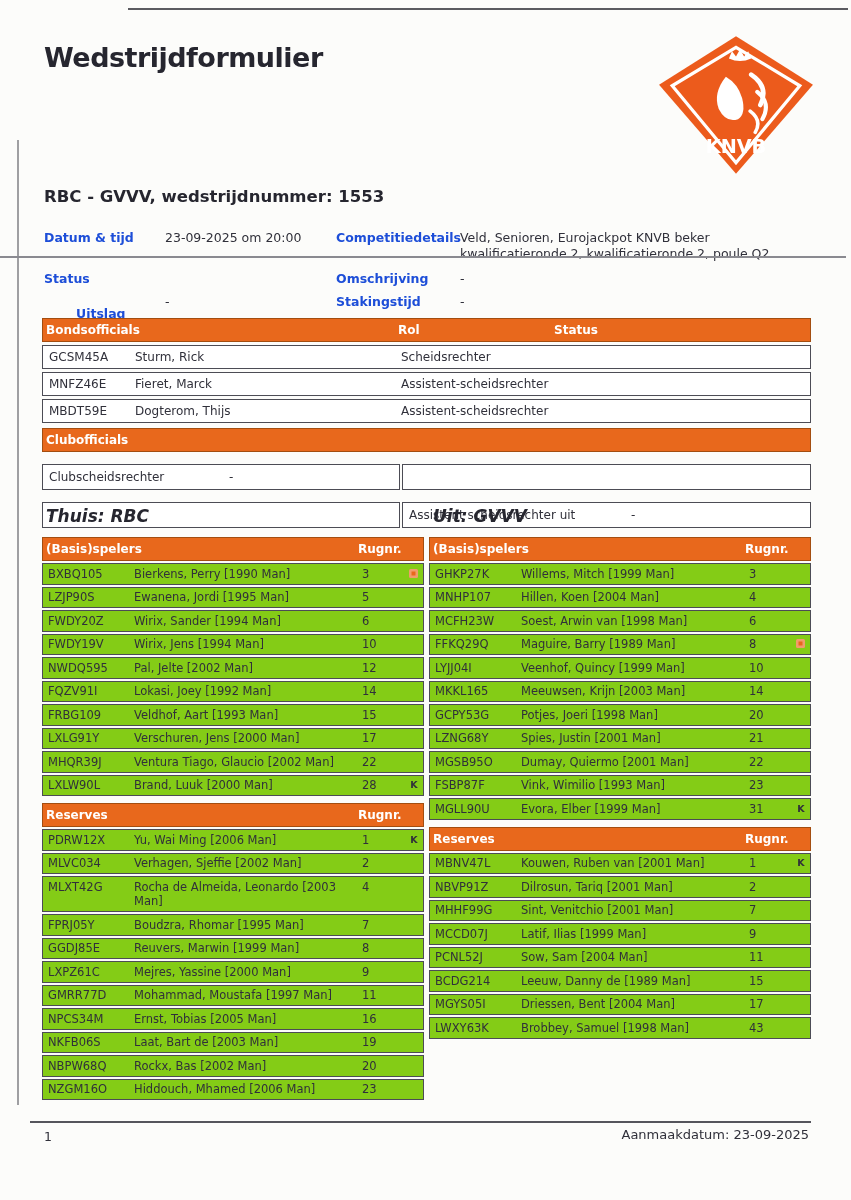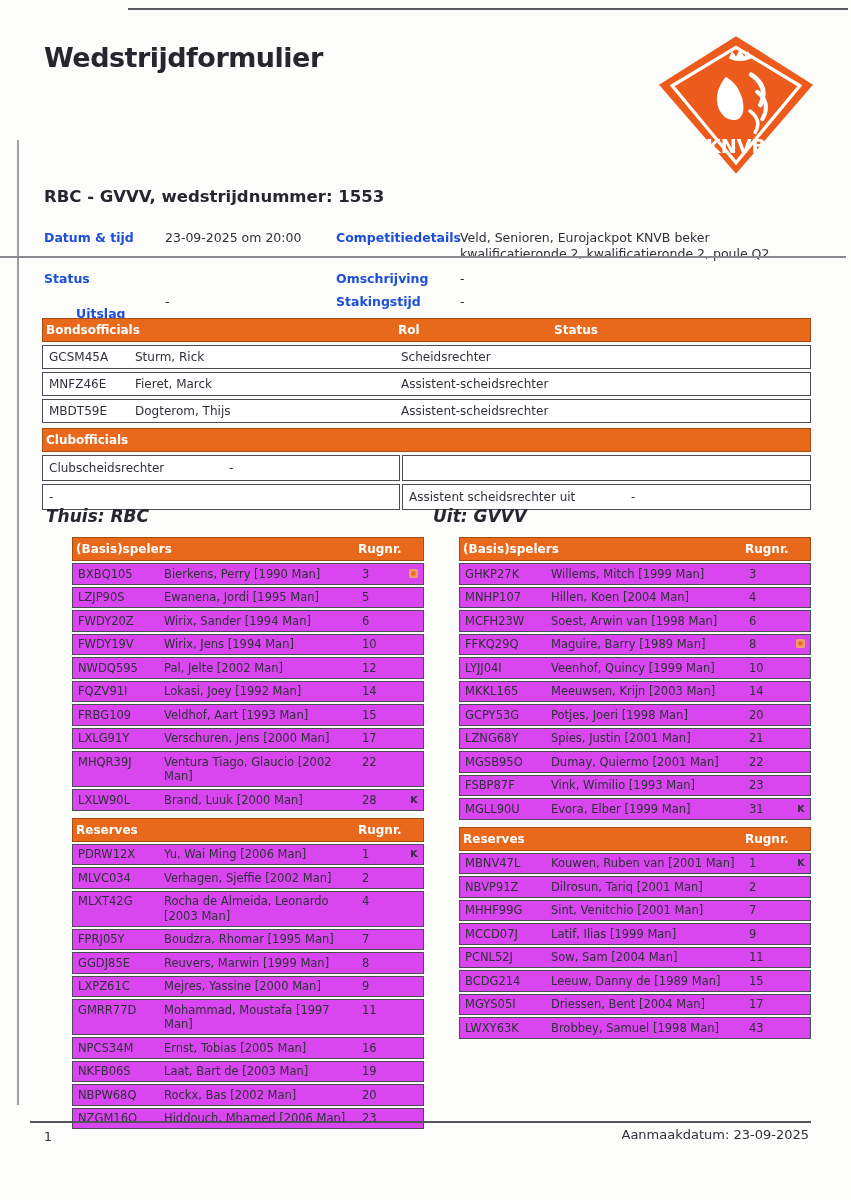--- a/index.html
+++ b/index.html
@@ -45,34 +45,34 @@
   .brow{display:flex;border:1px solid #4c4c55;background:#fff;margin-top:3px;padding:3.5px 6px;font-size:12px;min-height:15px;}
   .bcode{width:86px;}
   .bname{width:266px;}
   .brol{width:156px;}
   .bstatus{flex:1;}
   .bh-title{width:352px;}
   .bh-rol{width:156px;}
   .bh-status{flex:1;}
   
   .club{left:42px;right:40px;top:428px;}
-  .crow{display:flex;margin-top:3px;}
+  .crow{display:flex;margin-top:12px;}
   .ccell{border:1px solid #4c4c55;background:#fff;padding:4.5px 6px;font-size:12px;display:flex;min-height:15px;}
   .ccell.left{width:344px;}
   .ccell.right{flex:1;margin-left:2px;}
   .clabel-l{width:180px;}
   .clabel-r{width:222px;}
   
   .cols{left:42px;right:40px;top:506px;display:flex;gap:5px;align-items:flex-start;}
   .col{flex:1;min-width:0;}
   .team-h{font-size:17px;font-weight:800;font-style:italic;color:#26262f;margin:0 0 11px 4px;}
-  .ptable{margin-bottom:7px;margin-left:30px;}
+  .ptable{margin-bottom:7px;}
   .ph-title{flex:1;}
   .ph-rugnr{width:62px;}
-  .prow{display:flex;border:1px solid #4c4c55;background:#d946ef;margin-top:2px;padding:2.5px 5px;font-size:11.5px;line-height:14.5px;}
+  .prow{display:flex;border:1px solid #4c4c55;background:#84cc16;margin-top:2px;padding:2.5px 5px;font-size:11.5px;line-height:14.5px;}
   .pcode{width:86px;flex:none;}
   .pname{flex:1;padding-right:6px;}
   .prugnr{width:40px;flex:none;}
   .pmark{width:16px;flex:none;text-align:right;font-size:9.5px;font-weight:800;letter-spacing:.5px;}
   .badge{display:inline-block;width:9px;height:9px;background:var(--accent,#e8681c);border-radius:1.5px;position:relative;top:1px;
          box-shadow:inset 0 0 0 2.5px rgba(255,255,255,.35);}
 </style>
 </head>
 <body>
 

